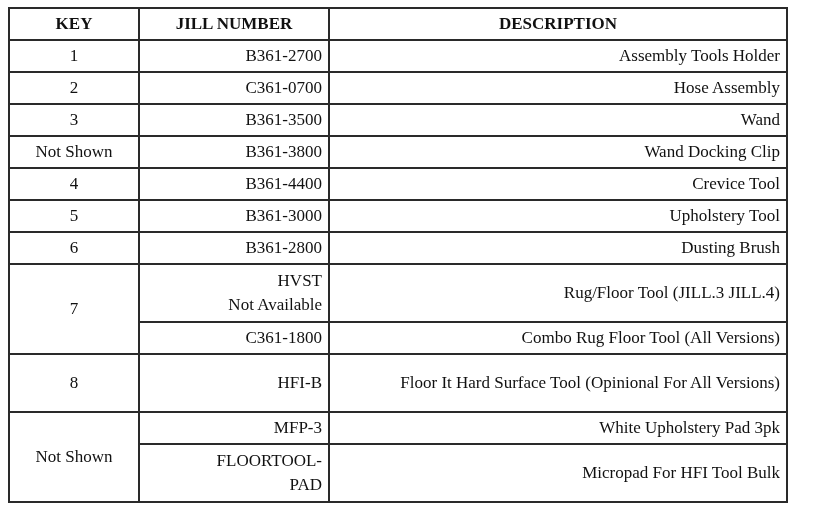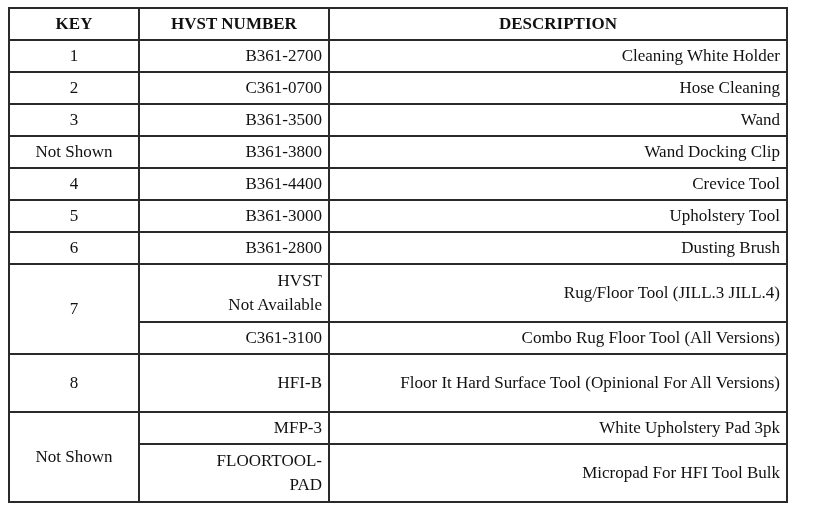--- a/index.html
+++ b/index.html
@@ -34,34 +34,34 @@
 
 <table class="parts">
   <colgroup>
     <col class="col-key">
       <col class="col-pn">
       <col class="col-desc">
   </colgroup>
   <thead>
     <tr>
       <th>KEY</th>
-      <th>HVST NUMBER</th>
+      <th>JILL NUMBER</th>
       <th>DESCRIPTION</th>
     </tr>
   </thead>
   <tbody>
     <tr class="r1">
       <td class="key">1</td>
       <td class="pn">B361-2700</td>
-      <td class="desc">Cleaning White Holder</td>
+      <td class="desc">Assembly Tools Holder</td>
     </tr>
     <tr class="r1">
       <td class="key">2</td>
       <td class="pn">C361-0700</td>
-      <td class="desc">Hose Cleaning</td>
+      <td class="desc">Hose Assembly</td>
     </tr>
     <tr class="r1">
       <td class="key">3</td>
       <td class="pn">B361-3500</td>
       <td class="desc">Wand</td>
     </tr>
     <tr class="r1">
       <td class="key">Not Shown</td>
       <td class="pn">B361-3800</td>
       <td class="desc">Wand Docking Clip</td>
@@ -81,21 +81,21 @@
       <td class="pn">B361-2800</td>
       <td class="desc">Dusting Brush</td>
     </tr>
     <tr class="tall">
       <td class="key" rowspan="2">7</td>
       <td class="pn ml">HVST
 Not Available</td>
       <td class="desc">Rug/Floor Tool (JILL.3 JILL.4)</td>
     </tr>
     <tr class="r1">
-      <td class="pn">C361-3100</td>
+      <td class="pn">C361-1800</td>
       <td class="desc">Combo Rug Floor Tool (All Versions)</td>
     </tr>
     <tr class="tall">
       <td class="key">8</td>
       <td class="pn">HFI-B</td>
       <td class="desc">Floor It Hard Surface Tool (Opinional For All Versions)</td>
     </tr>
     <tr class="r1">
       <td class="key" rowspan="2">Not Shown</td>
       <td class="pn">MFP-3</td>

